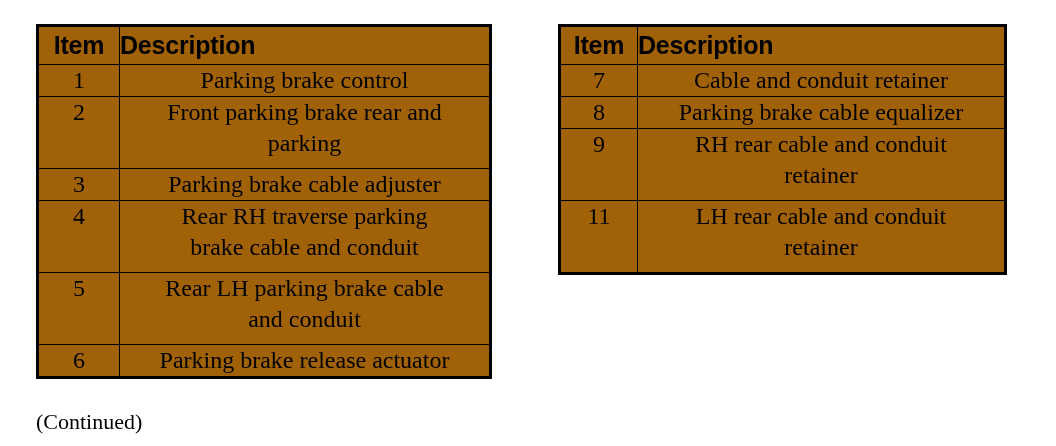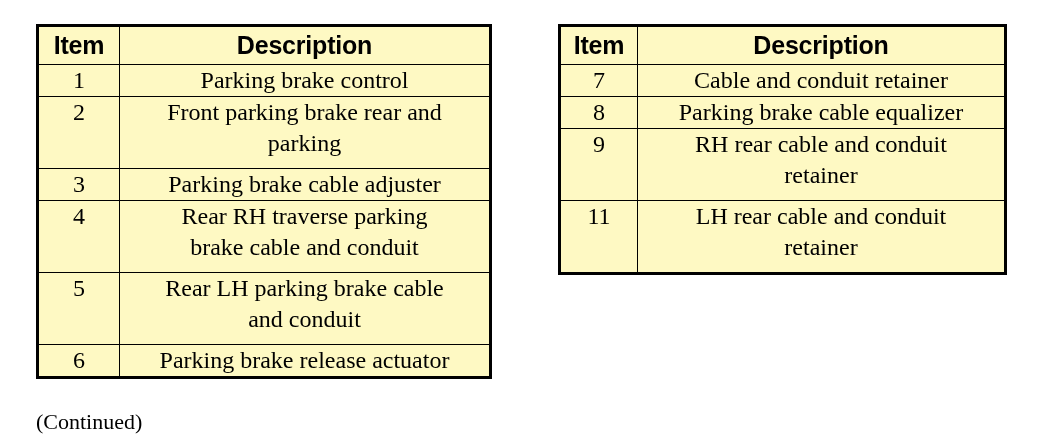--- a/index.html
+++ b/index.html
@@ -29,42 +29,42 @@
     border-collapse: collapse;
     border: 3px solid #000000;
     table-layout: fixed;
     background: #ffffff;
   }
   .parts-table td,
   .parts-table th {
     border: 1.5px solid #000000;
     padding: 0;
     vertical-align: top;
-    background: #fef9c3;
+    background: #a16207;
   }
 
   #table-left  { left: 36px;  top: 24px; width: 456px; }
   #table-right { left: 558px; top: 24px; width: 449px; }
 
   
   .col-item-left  { width: 82px; }
   .col-item-right { width: 78px; }
 
   
   .hdr-cell {
     height: 37px;
     font-family: "Liberation Sans", sans-serif;
     font-weight: bold;
     font-size: 25px;
     line-height: 37px;
     letter-spacing: -0.2px;
     white-space: nowrap;
   }
   .hdr-item { text-align: center; }
-  .hdr-desc { text-align: center; padding-left: 14px; }
+  .hdr-desc { text-align: left; padding-left: 14px; }
 
   
   .item-cell {
     text-align: center;
     font-size: 24px;
     line-height: 31px;
     padding-top: 6px;
     padding-bottom: 6px;
   }
   .desc-cell {

